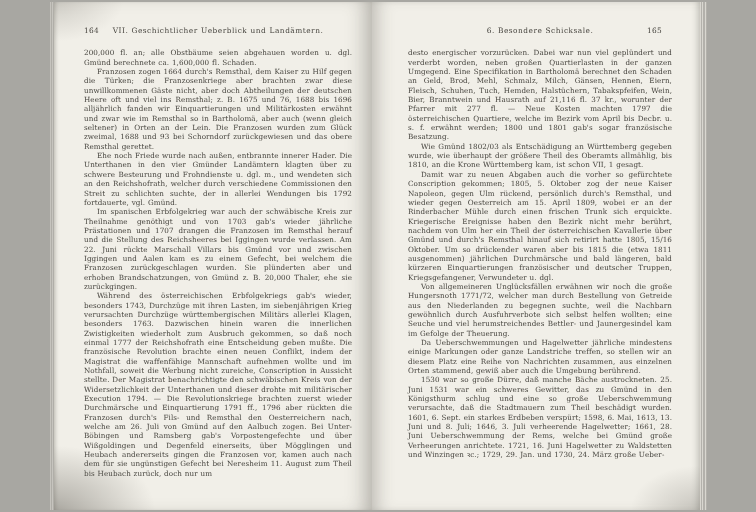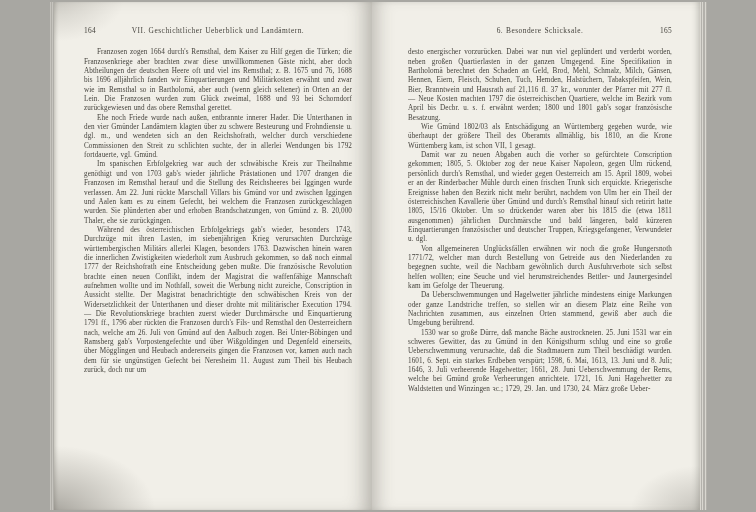--- a/index.html
+++ b/index.html
@@ -5,21 +5,21 @@
   html,body{margin:0;padding:0;}
   body{
     width:756px;height:512px;overflow:hidden;
     background:#a8a7a2;
     font-family:"DejaVu Serif", serif;
   }
   .scan{position:relative;width:756px;height:512px;}
 
   .page{
     position:absolute;top:2px;height:508px;
-    background:#f1efe8;color:#45433d;font-family:Liberation Serif, serif;
+    background:#f1efe8;color:#45433d;
   }
   .page-left{
     left:54px;width:318px;
     box-shadow:inset -16px 0 20px -10px rgba(70,68,60,.38), inset 3px 0 4px -2px rgba(70,68,60,.35);
   }
   .page-right{
     left:372px;width:328px;
     box-shadow:inset 14px 0 18px -10px rgba(70,68,60,.33), inset -5px 0 6px -3px rgba(70,68,60,.30);
   }
   
@@ -56,39 +56,40 @@
   .page-left  .textblock{left:30px;width:268px;}
   .page-right .textblock{left:36px;width:264px;}
 
   .running-header{
     position:relative;text-align:center;
     font-size:7.4px;letter-spacing:.5px;
     margin:0 0 13px 0;white-space:nowrap;
   }
   .pageno{position:absolute;top:0;letter-spacing:.3px;}
   .pageno-left{left:0;}
-  .pageno-right{right:0;}
+  .pageno-right{right:10px;}
 
   .para{margin:0;}
   .para.indent{text-indent:13px;}
 </style>
 </head>
 <body>
 
 <div class="scan">
 
   <div class="edge-stack-left"></div>
 
   <div class="page page-left">
     <div class="textblock">
       <div class="running-header">
         <span class="pageno pageno-left">164</span>
         <span class="title">VII. Geschichtlicher Ueberblick und Landämtern.</span>
       </div>
       <div>
+          <p class="para">200,000 fl. an; alle Obstbäume seien abgehauen worden u. dgl. Gmünd berechnete ca. 1,600,000 fl. Schaden.</p>
           <p class="para indent">Franzosen zogen 1664 durch's Remsthal, dem Kaiser zu Hilf gegen die Türken; die Franzosenkriege aber brachten zwar diese unwillkommenen Gäste nicht, aber doch Abtheilungen der deutschen Heere oft und viel ins Remsthal; z. B. 1675 und 76, 1688 bis 1696 alljährlich fanden wir Einquartierungen und Militärkosten erwähnt und zwar wie im Remsthal so in Bartholomä, aber auch (wenn gleich seltener) in Orten an der Lein. Die Franzosen wurden zum Glück zweimal, 1688 und 93 bei Schorndorf zurückgewiesen und das obere Remsthal gerettet.</p>
           <p class="para indent">Ehe noch Friede wurde nach außen, entbrannte innerer Hader. Die Unterthanen in den vier Gmünder Landämtern klagten über zu schwere Besteurung und Frohndienste u. dgl. m., und wendeten sich an den Reichshofrath, welcher durch verschiedene Commissionen den Streit zu schlichten suchte, der in allerlei Wendungen bis 1792 fortdauerte, vgl. Gmünd.</p>
           <p class="para indent">Im spanischen Erbfolgekrieg war auch der schwäbische Kreis zur Theilnahme genöthigt und von 1703 gab's wieder jährliche Prästationen und 1707 drangen die Franzosen im Remsthal herauf und die Stellung des Reichsheeres bei Iggingen wurde verlassen. Am 22. Juni rückte Marschall Villars bis Gmünd vor und zwischen Iggingen und Aalen kam es zu einem Gefecht, bei welchem die Franzosen zurückgeschlagen wurden. Sie plünderten aber und erhoben Brandschatzungen, von Gmünd z. B. 20,000 Thaler, ehe sie zurückgingen.</p>
           <p class="para indent">Während des österreichischen Erbfolgekriegs gab's wieder, besonders 1743, Durchzüge mit ihren Lasten, im siebenjährigen Krieg verursachten Durchzüge württembergischen Militärs allerlei Klagen, besonders 1763. Dazwischen hinein waren die innerlichen Zwistigkeiten wiederholt zum Ausbruch gekommen, so daß noch einmal 1777 der Reichshofrath eine Entscheidung geben mußte. Die französische Revolution brachte einen neuen Conflikt, indem der Magistrat die waffenfähige Mannschaft aufnehmen wollte und im Nothfall, soweit die Werbung nicht zureiche, Conscription in Aussicht stellte. Der Magistrat benachrichtigte den schwäbischen Kreis von der Widersetzlichkeit der Unterthanen und dieser drohte mit militärischer Execution 1794. — Die Revolutionskriege brachten zuerst wieder Durchmärsche und Einquartierung 1791 ff., 1796 aber rückten die Franzosen durch's Fils- und Remsthal den Oesterreichern nach, welche am 26. Juli von Gmünd auf den Aalbuch zogen. Bei Unter-Böbingen und Ramsberg gab's Vorpostengefechte und über Wißgoldingen und Degenfeld einerseits, über Mögglingen und Heubach andererseits gingen die Franzosen vor, kamen auch nach dem für sie ungünstigen Gefecht bei Neresheim 11. August zum Theil bis Heubach zurück, doch nur um</p>
         </div>
     </div>
   </div>
 
   <div class="page page-right">
     <div class="textblock">

